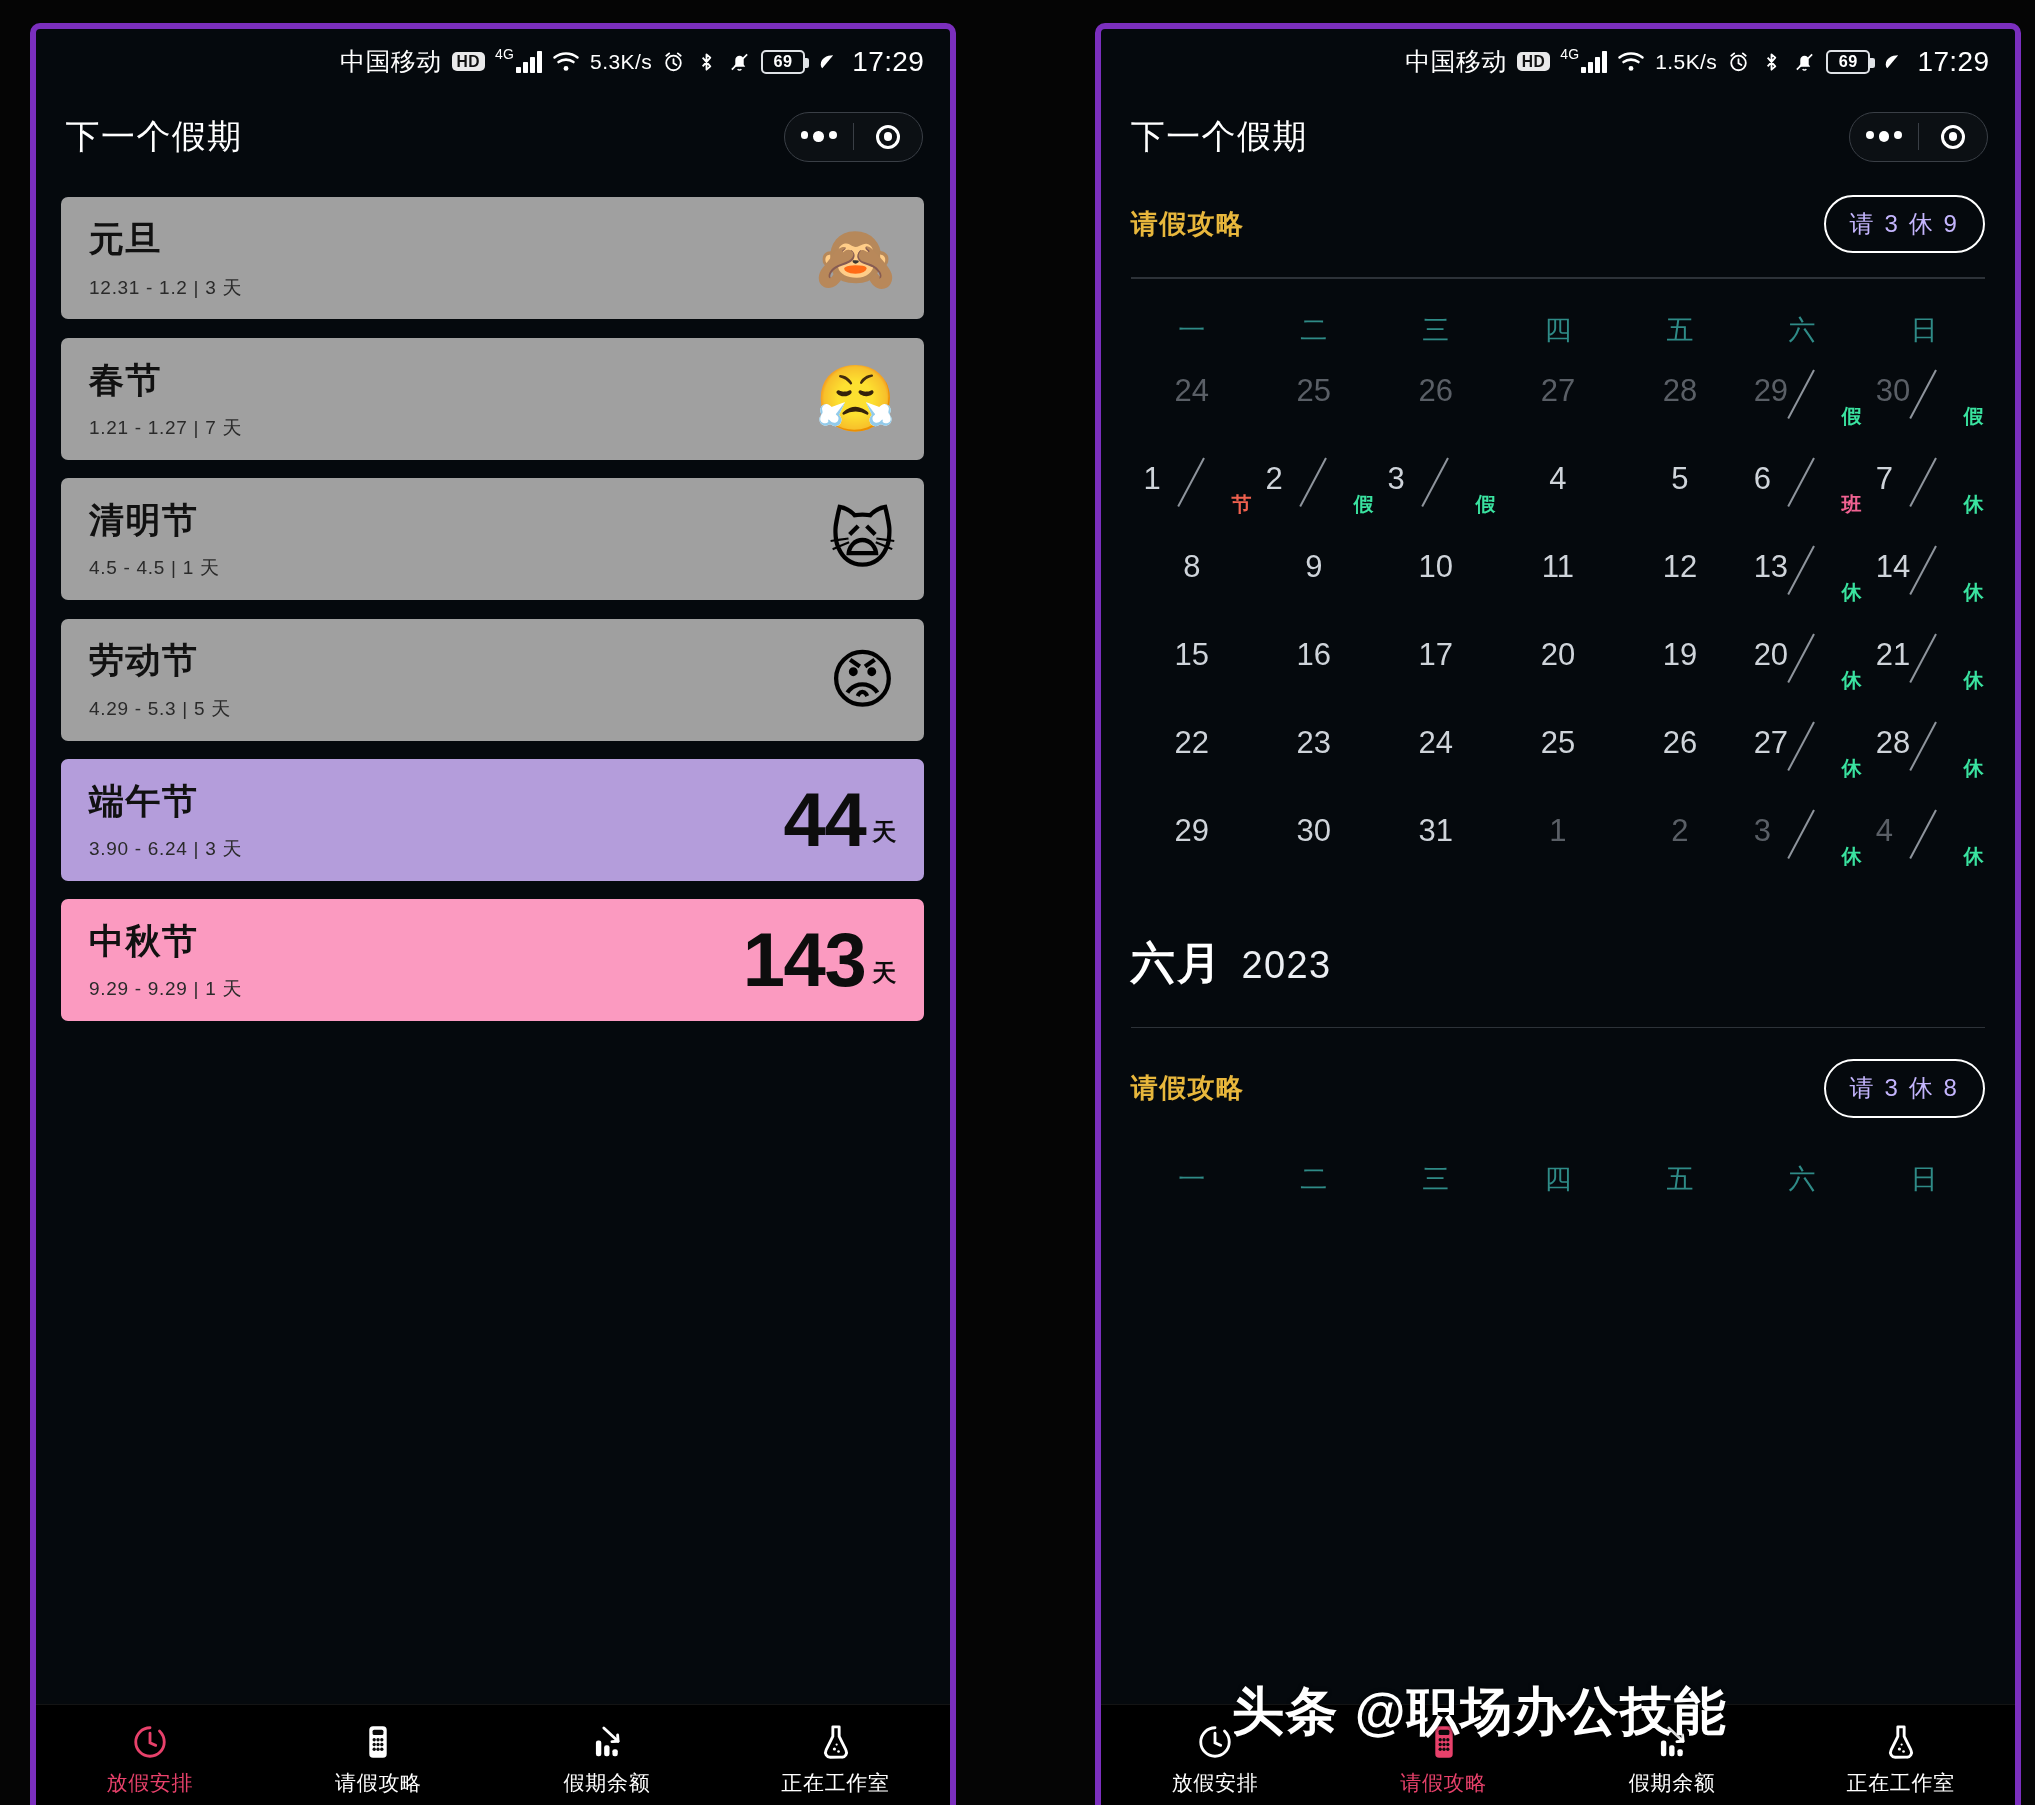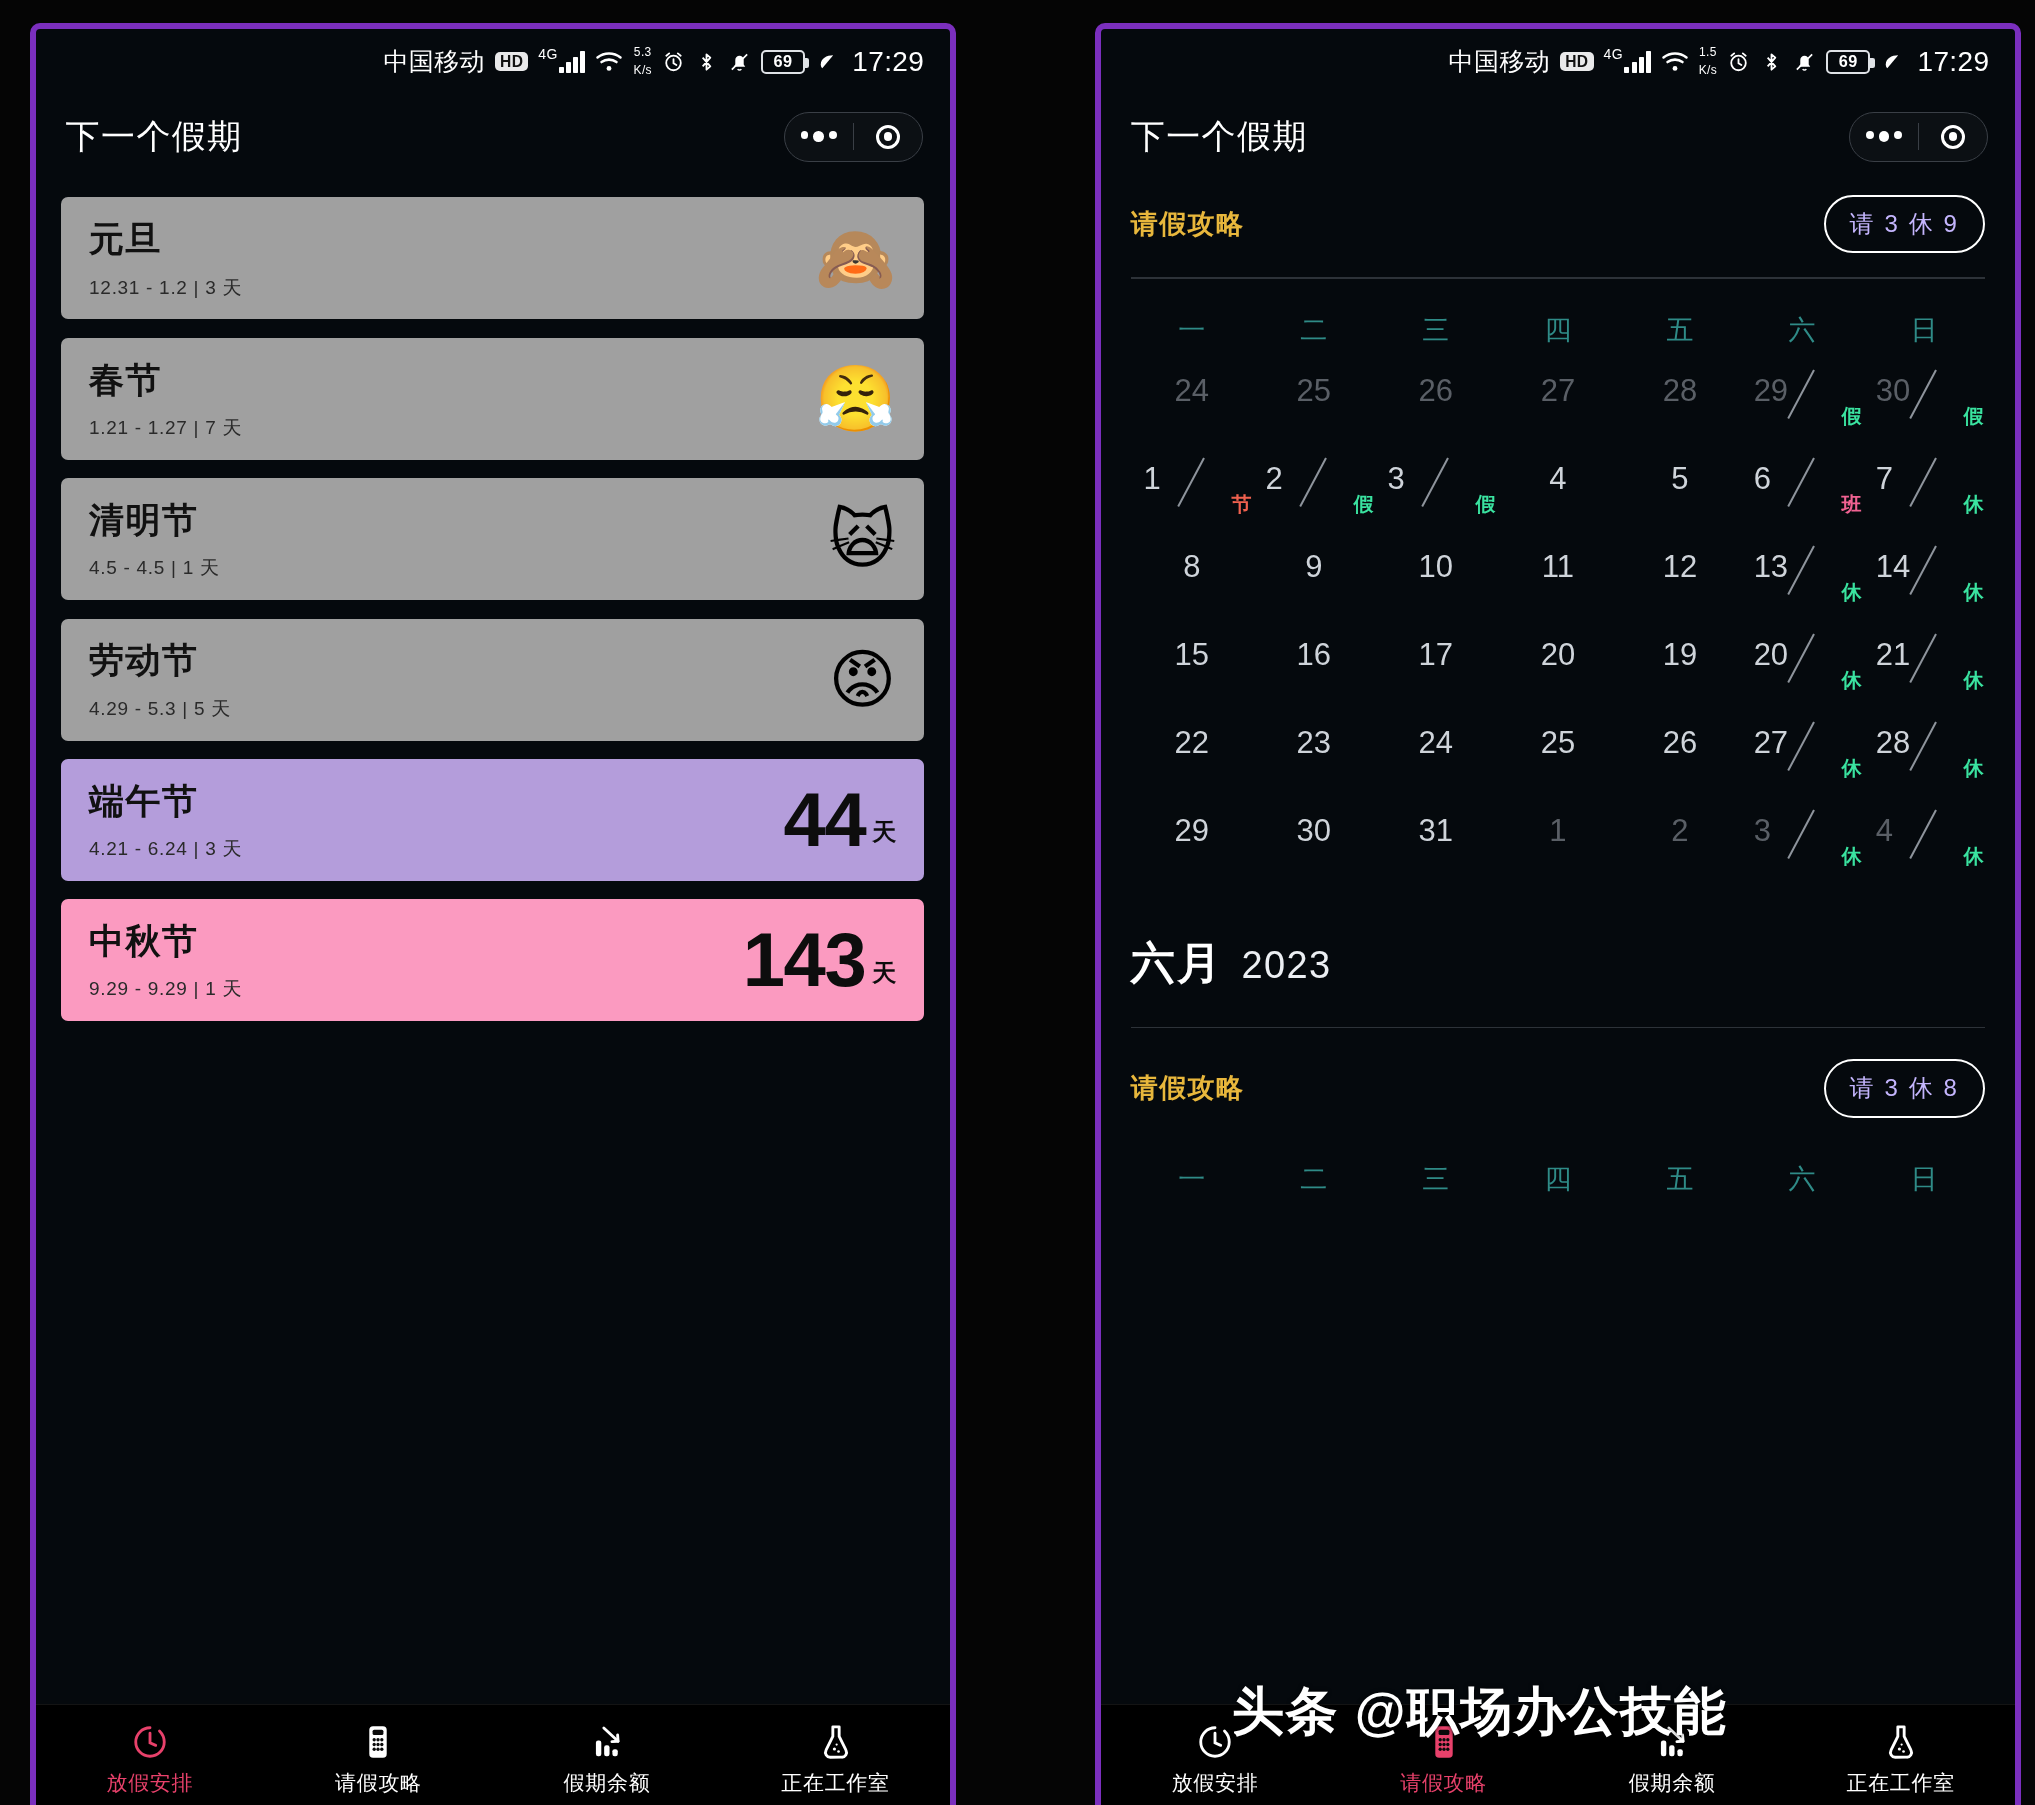--- a/index.html
+++ b/index.html
@@ -58,22 +58,22 @@
   .net-wrap { display: flex; align-items: flex-start; gap: 1.4px; }
   .net-g { font-size: 14px; position: relative; top: -4.2px; }
   .bars { display: flex; align-items: flex-end; gap: 2.1px; height: 23px; }
   .bars i { width: 5px; background: #fff; border-radius: 0.7px; display: block; }
   .bars i:nth-child(1){ height: 6.4px; }
   .bars i:nth-child(2){ height: 11.3px; }
   .bars i:nth-child(3){ height: 16.3px; }
   .bars i:nth-child(4){ height: 22px; }
   .wifi { width: 28px; height: 23px; }
   .speed {
-    font-size: 12px; line-height: 17.7px; text-align: center;
-    display: flex; flex-direction: column; justify-content: flex-end;
+    font-size: 21px; line-height: 17.7px; text-align: center;
+    display: flex; flex-direction: row; justify-content: flex-end;
   }
   .sb-icon { width: 23px; height: 24px; display: block; }
   .battery {
     width: 44px; height: 24px; border: 2.1px solid #dfe2e6; border-radius: 5px;
     display: flex; align-items: center; justify-content: center;
     position: relative; color: #fff; font-size: 16.3px; font-weight: 600;
   }
   .battery::after{
     content:""; position:absolute; right:-6.4px; top:6.4px;
     width:4.2px; height:10px; background:#dfe2e6; border-radius:0 2.1px 2.1px 0;
@@ -318,21 +318,21 @@
         <div class="holiday-card" style="background: rgb(160, 160, 160);">
           <div class="hc-left">
             <div class="hc-name">劳动节</div>
             <div class="hc-range">4.29 - 5.3 | 5 天</div>
           </div>
           <div class="hc-emoji">😡</div>
         </div>
         <div class="holiday-card" style="background: rgb(180, 157, 219);">
           <div class="hc-left">
             <div class="hc-name">端午节</div>
-            <div class="hc-range">4.21 - 6.24 | 3 天</div>
+            <div class="hc-range">3.90 - 6.24 | 3 天</div>
           </div>
           <div class="hc-count">
             <span class="hc-num">44</span>
             <span class="hc-unit">天</span>
           </div>
         </div>
         <div class="holiday-card" style="background: rgb(251, 154, 192);">
           <div class="hc-left">
             <div class="hc-name">中秋节</div>
             <div class="hc-range">9.29 - 9.29 | 1 天</div>

